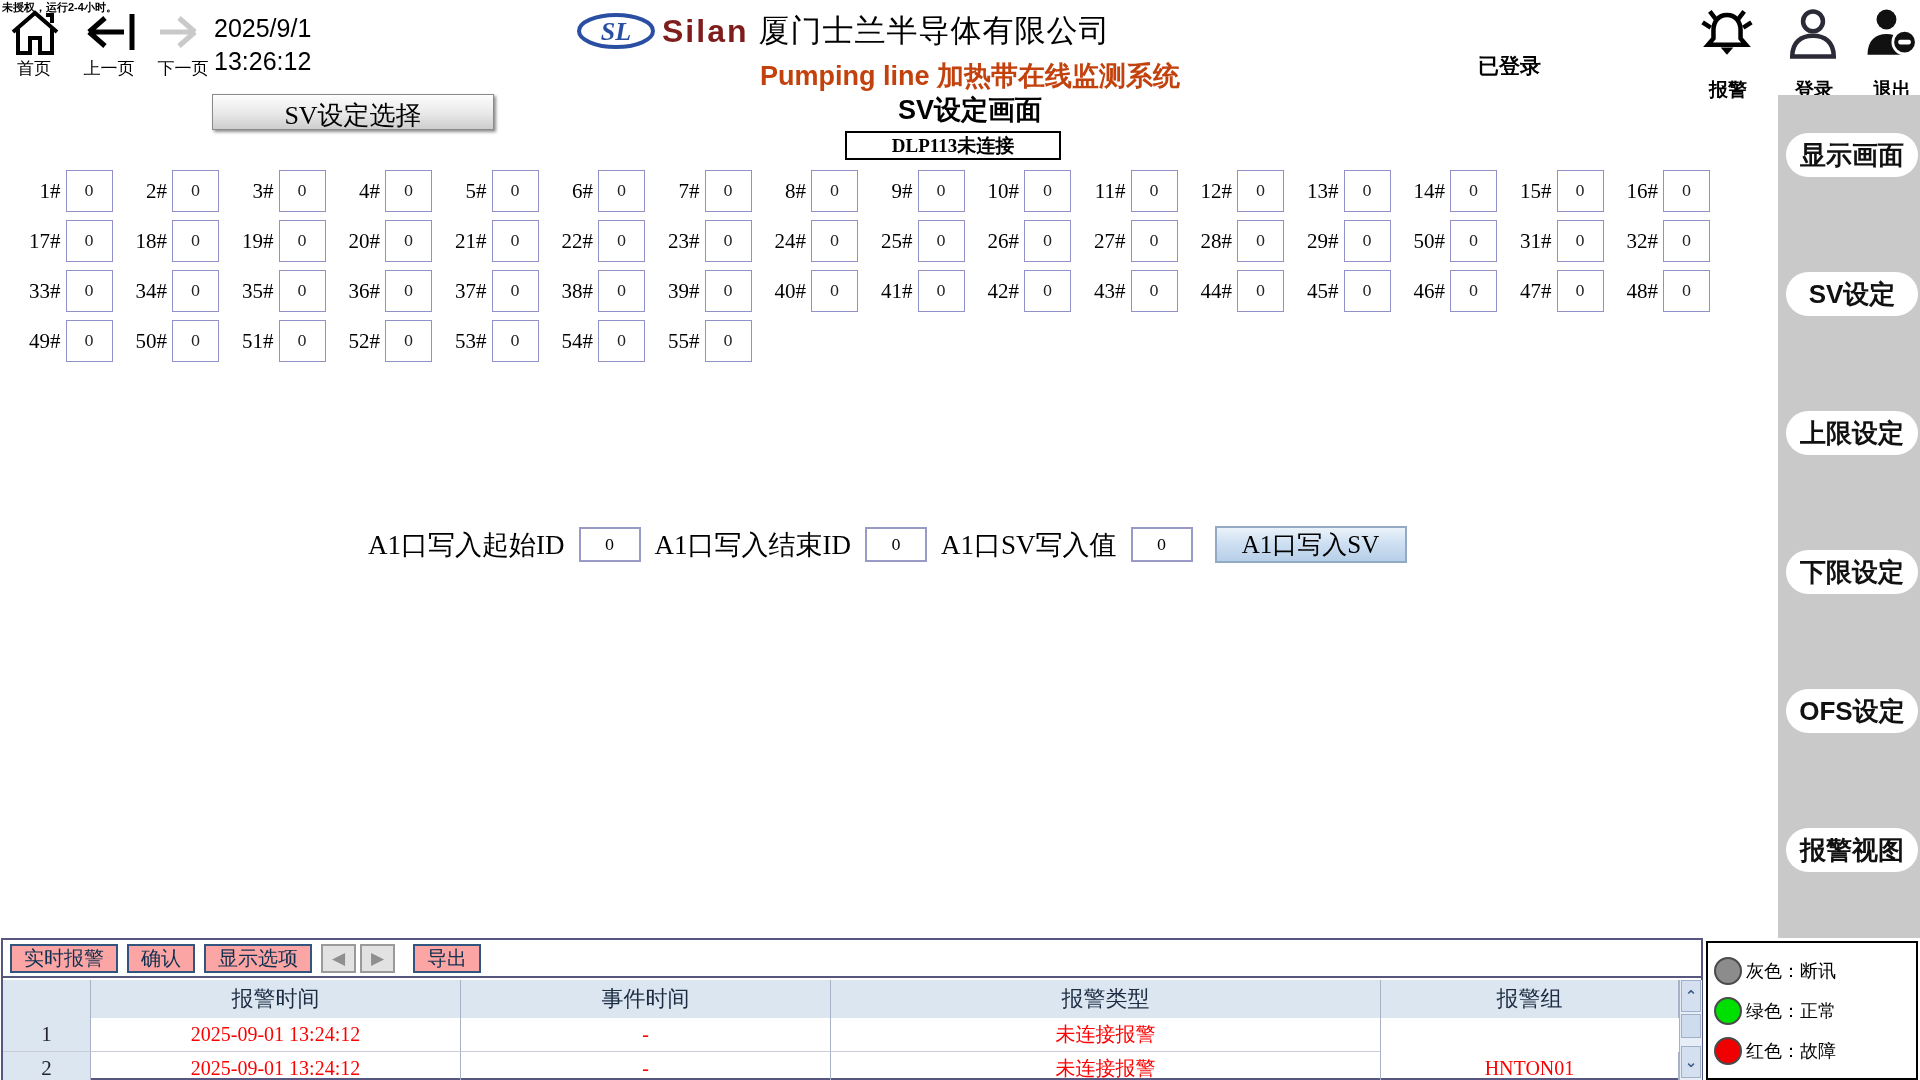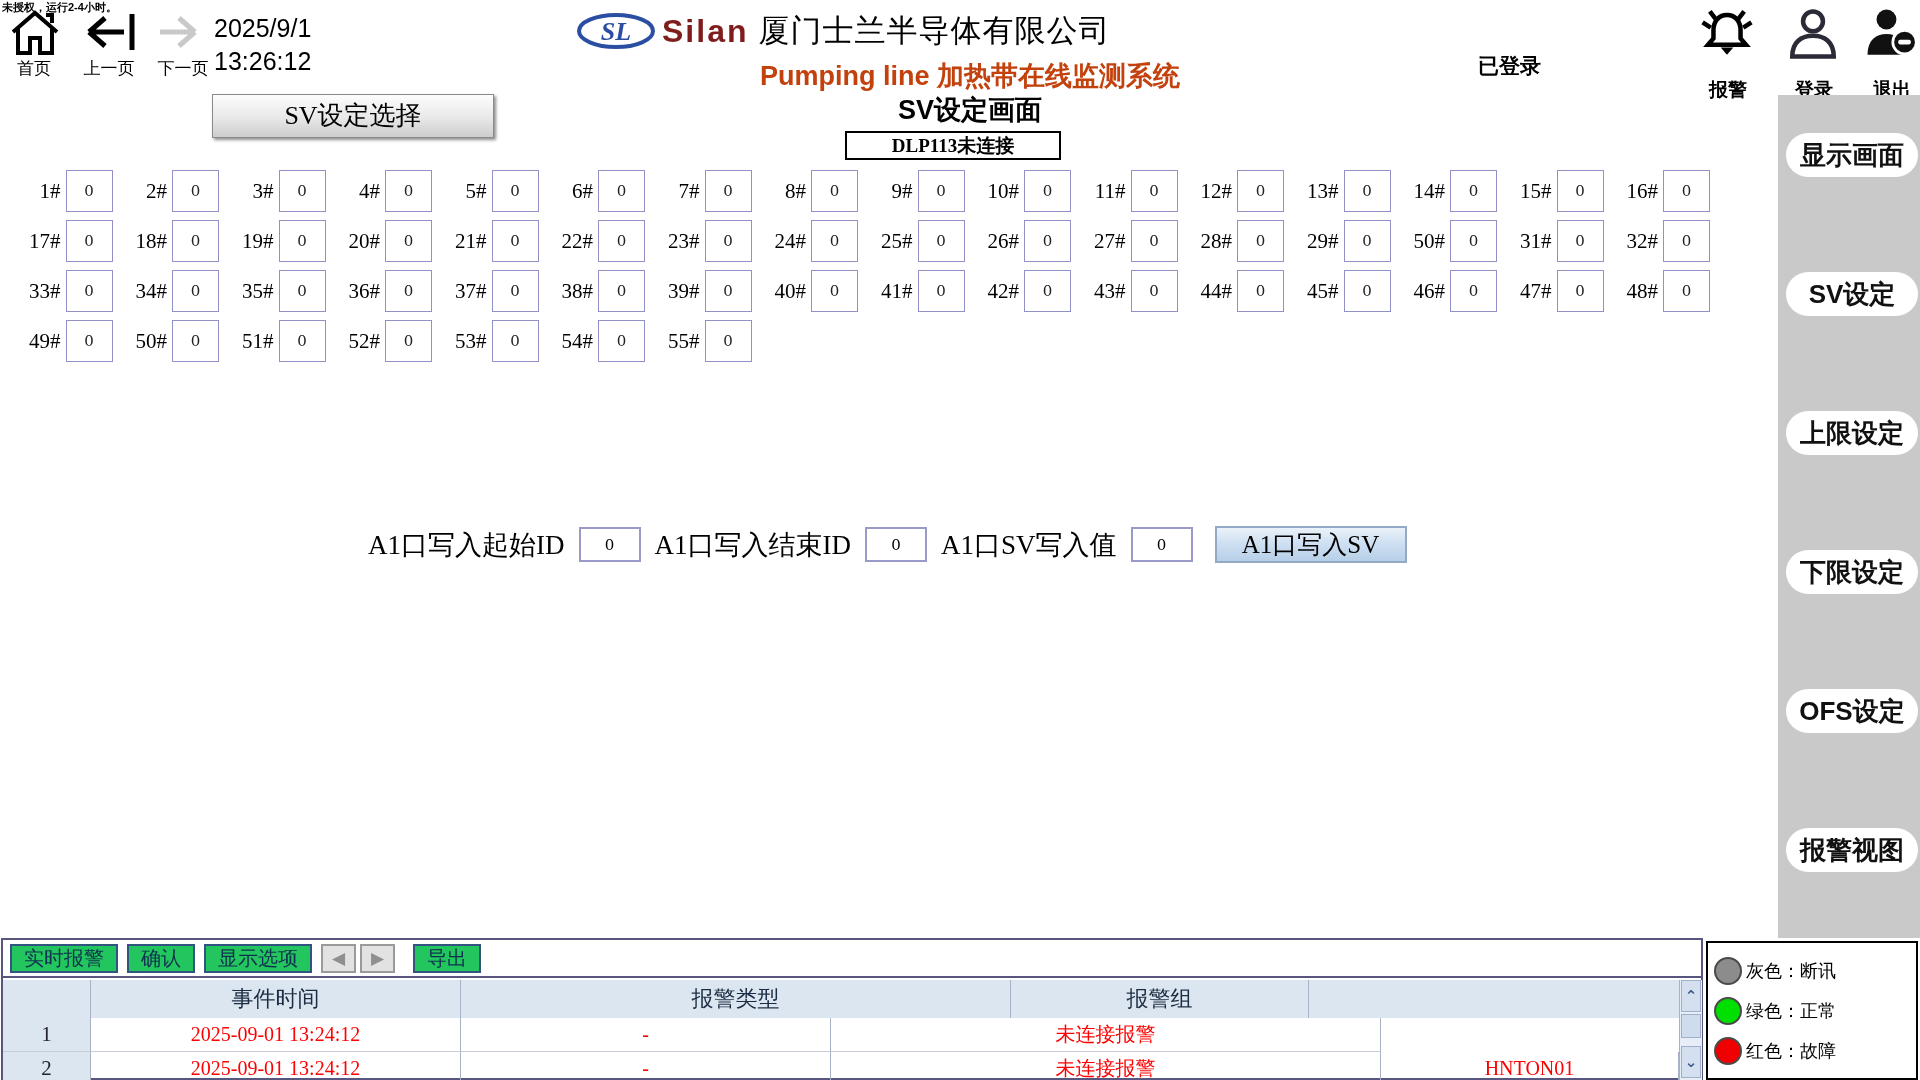--- a/index.html
+++ b/index.html
@@ -16,21 +16,21 @@
   .nav-label { font-size:17px; color:#000; text-align:center;font-family:Liberation Mono, monospace; }
   #home-ic   { left:8px;  top:8px; }
   #home-lbl  { left:6px;  top:57px; width:56px; }
   #back-ic   { left:82px; top:10px; }
   #back-lbl  { left:72px; top:57px; width:74px; }
   #fwd-ic    { left:152px; top:10px; }
   #fwd-lbl   { left:146px; top:57px; width:74px; }
   #datetime  { left:214px; top:12px; font-size:25px; line-height:33px; color:#000; }
 
   
-  #sv-select-btn { left:212px; top:94px; width:282px; height:44px;
+  #sv-select-btn { left:212px; top:94px; width:282px; height:36px;
     background:linear-gradient(#fdfdfd,#e8e8e8 55%,#cdcdcd);
     border:1px solid #8a8a8a; box-shadow:2px 2px 3px rgba(0,0,0,.45);
     font-size:26px; text-align:center; line-height:42px; cursor:pointer; }
   #brand-row { left:576px; top:8px; height:46px; display:flex; align-items:center; }
   #brand-name { color:#7f1d1d; font-weight:bold; font-size:32px; letter-spacing:2px; margin-left:6px; }
   #company-name { margin-left:10px; font-size:31px; color:#000; letter-spacing:1px; }
   #system-title { left:560px; top:58px; width:820px; text-align:center;
     font-size:27px; font-weight:bold; color:#c2410c; }
   #page-title { left:560px; top:92px; width:820px; text-align:center;
     font-size:27px; font-weight:bold; color:#000; }
@@ -73,21 +73,21 @@
   #a1-write-btn { width:192px; height:37px; margin-left:8px;
     background:linear-gradient(#eaf2fa,#cfe0f2 45%,#b6cfe8);
     border:2px solid #93a9c4; text-align:center; line-height:33px; font-size:25px;
     font-family:"Liberation Serif","DejaVu Serif",serif; cursor:pointer; }
 
   
   #alarm-panel { left:1px; top:938px; width:1702px; height:142px; border:2px solid #56567e;
     background:#fff; }
   #alarm-toolbar { position:absolute; left:0; top:0; width:100%; height:38px;
     border-bottom:2px solid #56567e; display:flex; align-items:center; padding-left:7px; }
-  .tb-btn { height:29px; margin-right:9px; background:#22c55e; border:2px solid #31557f;
+  .tb-btn { height:29px; margin-right:9px; background:#fca5a5; border:2px solid #31557f;
     font-size:20px; font-family:"Liberation Serif","DejaVu Serif",serif; color:#10304f;
     padding:0 12px; line-height:25px; text-align:center; cursor:pointer; }
   .tb-arrow { width:35px; height:29px; margin-right:4px; background:#e2e2e2;
     border:2px solid #9a9a9a; color:#8f8f8f; font-size:17px; line-height:25px;
     text-align:center; cursor:pointer; }
   #tb-export { margin-left:14px; }
 
   #alarm-table { position:absolute; left:0; top:40px; width:1676px; }
   .tr { display:flex; }
   .th-row { background:#dce6f1; height:38px; }
@@ -456,20 +456,21 @@
     <div class="tb-btn">实时报警</div>
     <div class="tb-btn">确认</div>
     <div class="tb-btn">显示选项</div>
     <div class="tb-arrow">◀</div>
     <div class="tb-arrow">▶</div>
     <div class="tb-btn" id="tb-export">导出</div>
   </div>
   <div id="alarm-table">
       <div class="tr th-row">
         <div class="th c-no"></div>
+        <div class="th c-time">报警时间</div>
         <div class="th c-evt">事件时间</div>
         <div class="th c-type">报警类型</div>
         <div class="th c-grp">报警组</div>
       </div>
       <div class="tr">
         <div class="td c-no">1</div>
         <div class="td c-time alarm-red">2025-09-01 13:24:12</div>
         <div class="td c-evt alarm-red">-</div>
         <div class="td c-type alarm-red">未连接报警</div>
       </div>

